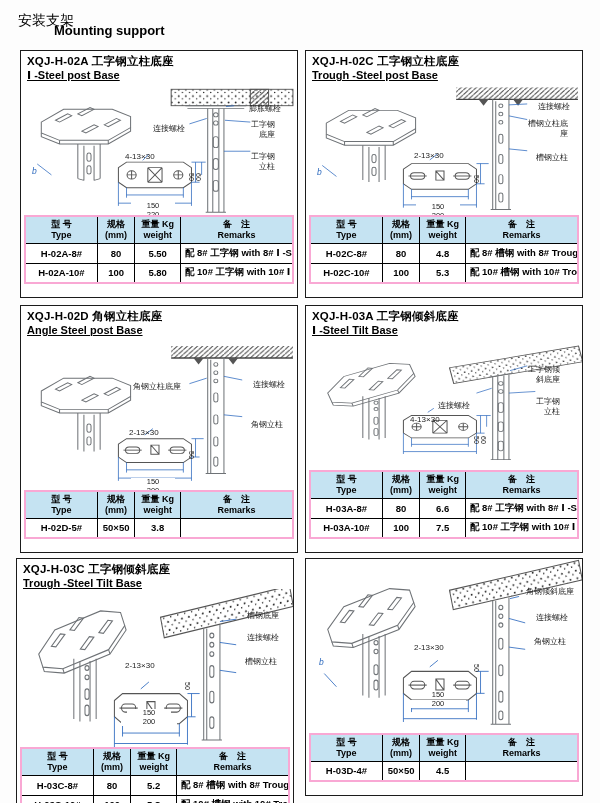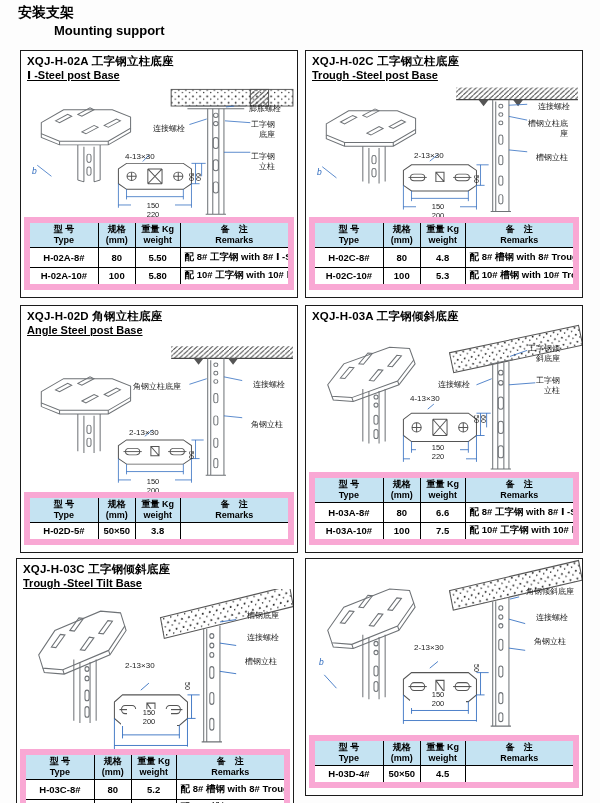--- a/index.html
+++ b/index.html
@@ -3,42 +3,42 @@
 <meta charset="utf-8">
 <style>
   * { box-sizing: border-box; }
   html,body { margin:0; padding:0; }
   body {
     width:600px; height:803px; position:relative;
     background:#fdfdfd; color:#000;
     font-family:"Liberation Sans","DejaVu Sans",sans-serif;
     overflow:hidden;
   }
-  .page-title-zh { position:absolute; left:18px; top:4px; font-size:14px; font-weight:bold; }
+  .page-title-zh { position:absolute; left:18px; top:12px; font-size:14px; font-weight:normal; }
   .page-title-en { position:absolute; left:18px; top:23px; font-size:13px; font-weight:bold;margin-left:36px; }
 
   .panel {
     position:absolute; width:278px; background:#fff;
     border:1.5px solid #1b1b1b; display:flex; flex-direction:column;
   }
   .ph { padding:3px 6px 0; }
   .ph .zh { font-size:11.5px; font-weight:bold; letter-spacing:.2px; white-space:nowrap; }
   .ph .en { font-size:11px; font-weight:bold; white-space:nowrap;text-decoration:underline; }
 
   .drawing { position:relative; flex:1; overflow:hidden; }
   .art { position:absolute; left:0; top:0; width:100%; height:100%; }
 
   .co   { position:absolute; font-size:8px; line-height:9.5px; color:#1c1c1c;text-align:right; }
   .co.ra{ text-align:right; }
   .lbl  { position:absolute; font-size:8px; color:#1c1c1c; white-space:nowrap; }
   .dim  { position:absolute; font-size:7.5px; color:#1c1c1c; text-align:center; background:#fff; line-height:8px; }
   .dimv { position:absolute; font-size:7px; color:#1c1c1c; transform:rotate(90deg); transform-origin:left top; line-height:7px; }
   .blab { position:absolute; font-size:8.5px; font-style:italic; color:#2f6bbf; }
 
-  .spec { border-collapse:collapse; table-layout:fixed; width:calc(100% - 6px); margin:0 3px 7px; border:6px solid #f9a8d4; }
+  .spec { border-collapse:collapse; table-layout:fixed; width:calc(100% - 6px); margin:0 3px 13px; border:2px solid #f9a8d4; }
   .spec td { border:1px solid #000; text-align:center; vertical-align:middle; padding:0 2px; overflow:hidden; }
   .spec tr.hd td { background:#c5e3f2; font-weight:bold; font-size:9px; line-height:11px; height:27px; }
   .spec tr.d td  { font-size:9.5px; font-weight:bold; height:20px; background:#fff; white-space:nowrap; }
   .spec td.rm { text-align:left; padding-left:4px; font-size:9px; }
 </style>
 </head>
 <body>
 
 <div class="page-title-zh">安装支架</div>
 <div class="page-title-en">Mounting support</div>
@@ -342,23 +342,24 @@
     <tr class="d">
       <td>H-02D-5#</td>
       <td>50×50</td>
       <td>3.8</td>
       <td class="rm"></td>
     </tr>
   </tbody>
     </table>
 </div>
 
-<div class="panel" style="left:305px;top:305px;height:248px;">
+<div class="panel" style="left:305px;top:305px;height:248px;gap:8px;">
   <div class="ph">
     <div class="zh">XQJ-H-03A 工字钢倾斜底座</div>
+    <div class="en">Ⅰ -Steel Tilt Base</div>
   </div>
   <div class="drawing">
     <svg class="art" viewBox="0 0 272 146" preserveAspectRatio="none">
       <defs>
         <pattern id="dots4" width="7" height="7" patternUnits="userSpaceOnUse">
           <circle cx="1.5" cy="1.5" r="0.9" fill="#222"></circle>
             <circle cx="5" cy="4.5" r="0.7" fill="#222"></circle>
         </pattern>
       </defs>
       <g stroke="#6e7276" fill="none" stroke-width="1">

